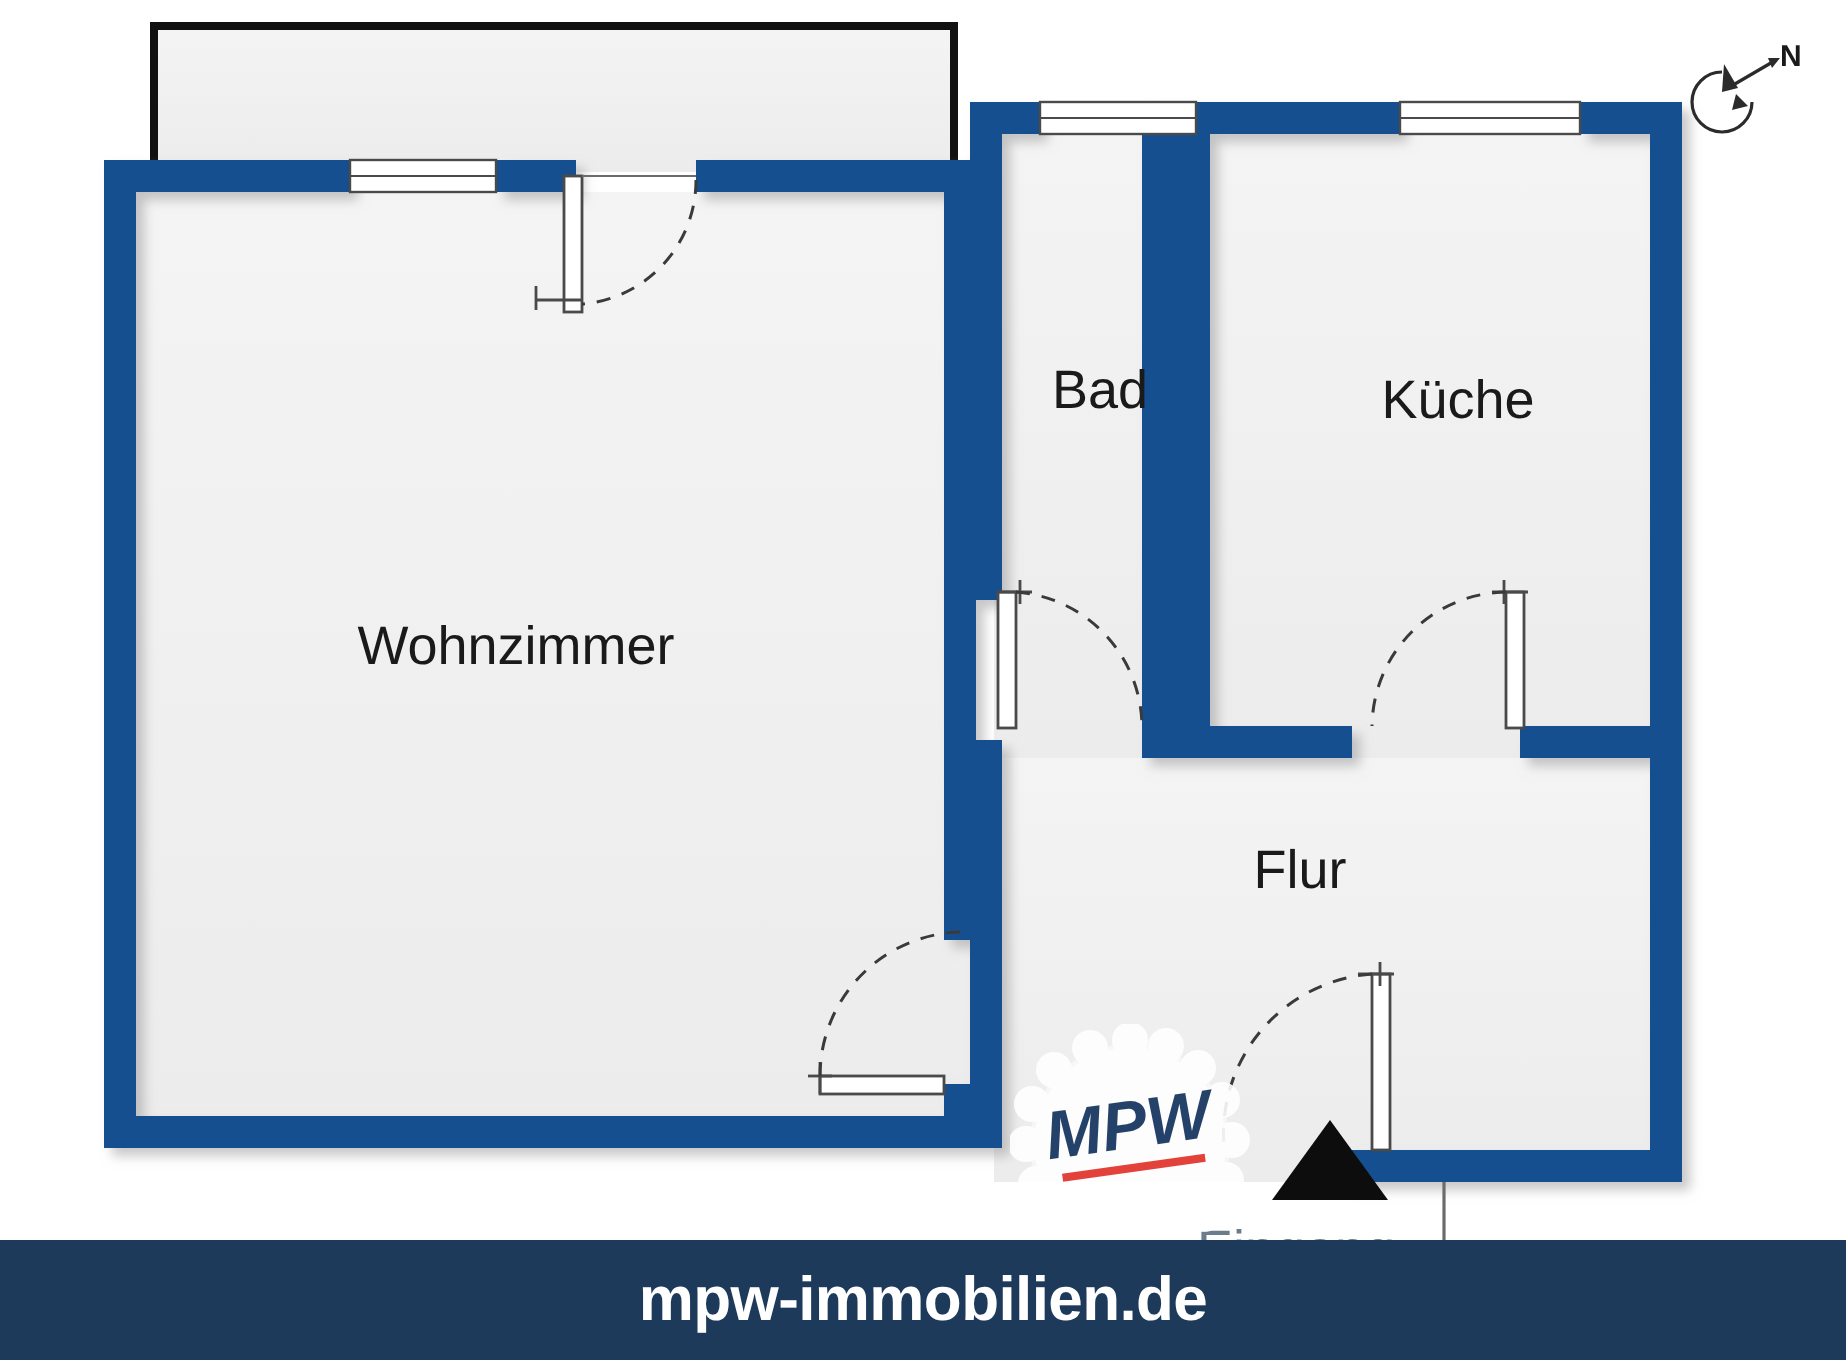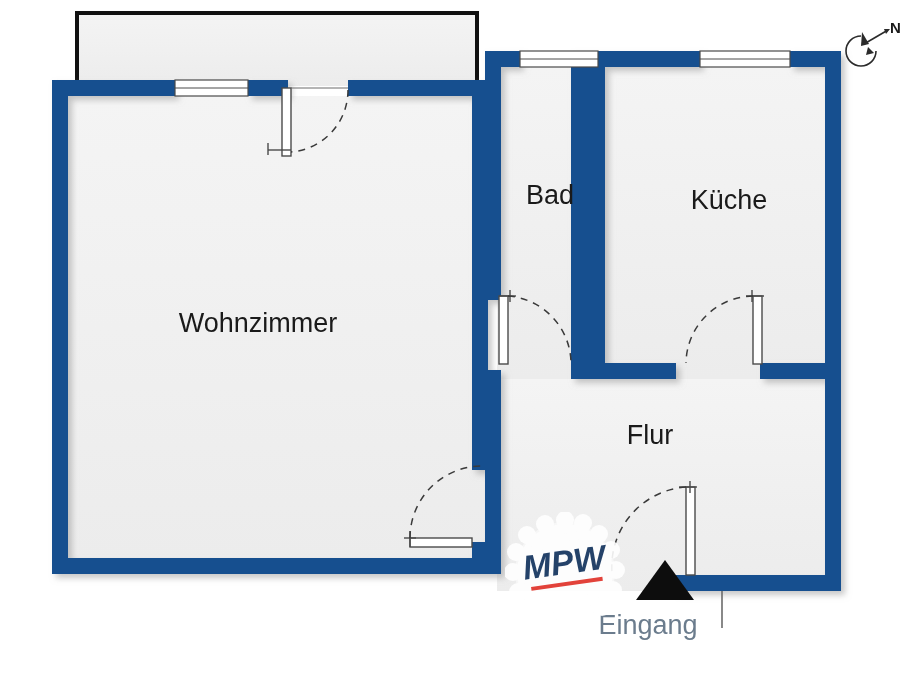--- a/index.html
+++ b/index.html
@@ -260,14 +260,17 @@
         </g>
         <circle cx="60" cy="60" r="48" fill="#ffffff" opacity="0.95"></circle>
       </g>
       <g transform="rotate(-8 60 58)">
         <text class="logo-text" x="60" y="62">MPW</text>
         <rect x="24" y="70" width="72" height="4" fill="#e2342b"></rect>
       </g>
     </svg>
   </div>
 
+  <div id="footer-bar">
+    <span id="footer-text">mpw-immobilien.de</span>
+  </div>
 
 </div>
 
 </body></html>

